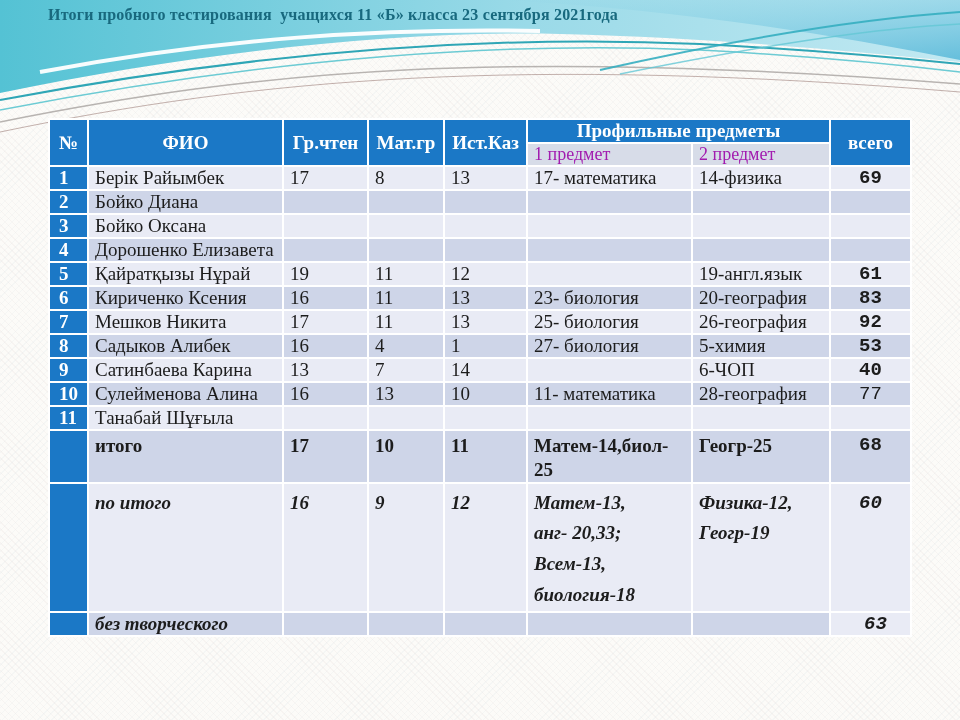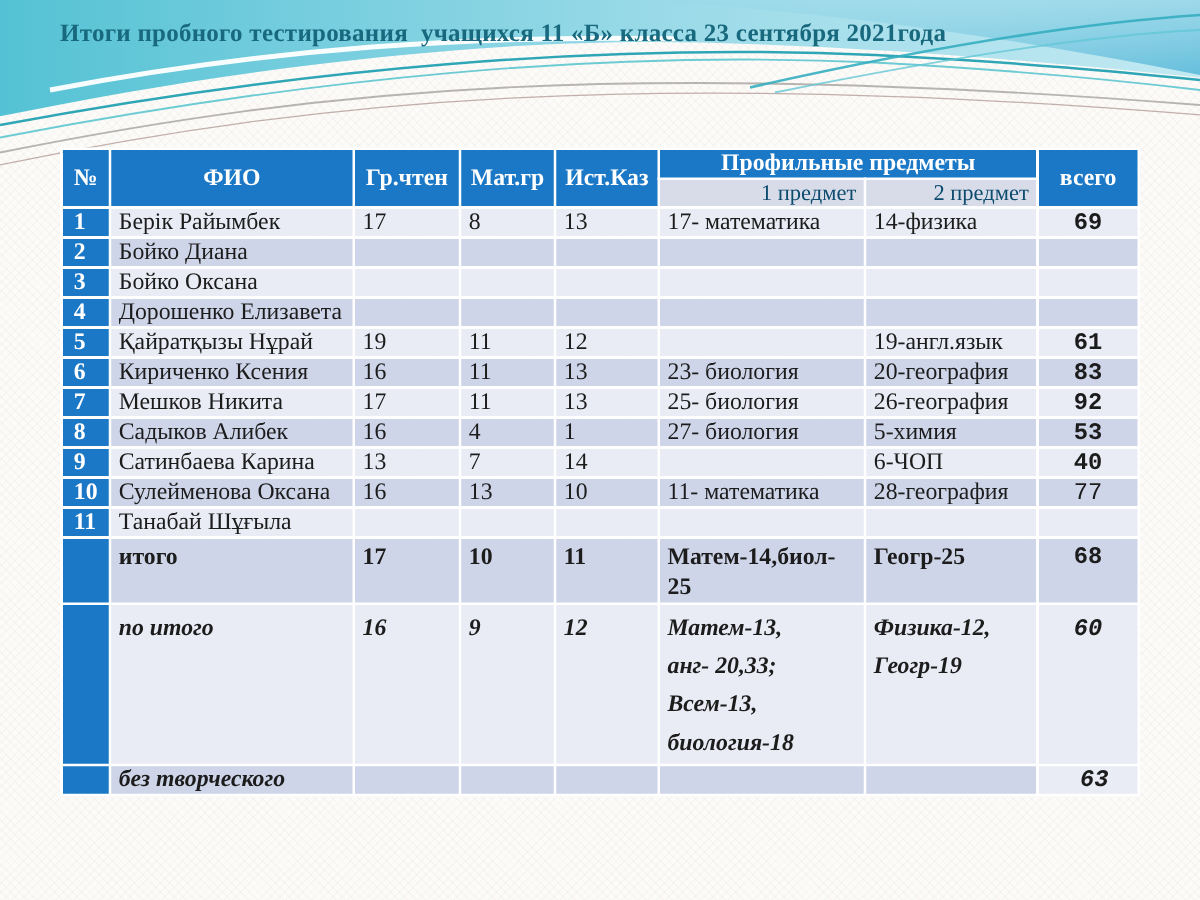--- a/index.html
+++ b/index.html
@@ -8,42 +8,42 @@
     width: 960px; height: 720px;
     overflow: hidden;
     background-color: #FCFBF8;
     background-image:
       repeating-linear-gradient(45deg, rgba(205,185,185,.10) 0 1px, rgba(255,255,255,0) 1px 5px),
       repeating-linear-gradient(135deg, rgba(185,205,215,.10) 0 1px, rgba(255,255,255,0) 1px 5px);
     font-family: "Liberation Serif", "DejaVu Serif", serif;
   }
   .waves { position:absolute; top:0; left:0; }
   .slide-title {
-    position: absolute; left: 48px; top: 16px; width: 880px;
+    position: absolute; left: 48px; top: 6px; width: 880px;
     margin: 0;
-    font-size: 20px; font-weight: bold;
+    font-size: 16px; font-weight: bold;
     color: #18697E;
     white-space: pre-wrap;
     letter-spacing: .2px;
   }
   table.results {
     position: absolute; left: 48px; top: 118px;
     width: 864px;
     border-collapse: collapse;
     table-layout: fixed;
     font-family: "Liberation Serif", "DejaVu Serif", serif;
     font-size: 19px;
     color: #1c1c1c;
   }
   table.results td, table.results th { border: 2px solid #ffffff; padding: 0 6px; overflow: hidden; }
   
   tr.hdr { height: 24px; }
   tr.sub { height: 22px; }
   th.blue { background: #1B78C6; color: #ffffff; font-weight: bold; text-align: center; font-size: 19px; }
-  tr.sub th { background: #D7DCE8; font-weight: normal; text-align: right; font-size: 18px; color:#0c4a6e; }
+  tr.sub th { background: #D7DCE8; font-weight: normal; text-align: left; font-size: 18px; color:#a21caf; }
   
   tr.body { height: 21px; }
   tr.light td { background: #E9EBF5; }
   tr.dark  td { background: #CED5E8; }
   table.results td.numcell { background: #1B78C6; color:#fff; font-weight: bold; text-align:left; padding-left: 9px; }
   td.name, td.score, td.subj { text-align: left; white-space: nowrap; }
   td.total { text-align: center; font-weight: bold; font-family: Liberation Mono, monospace; }
   td.total.reg { font-weight: normal; }
   
   tr.sum td { font-weight: bold; vertical-align: top; line-height: 1.25; padding-top: 3px; }
@@ -196,21 +196,21 @@
       <td class="name">Сатинбаева Карина</td>
       <td class="score">13</td>
       <td class="score">7</td>
       <td class="score">14</td>
       <td class="subj"></td>
       <td class="subj">6-ЧОП</td>
       <td class="total">40</td>
     </tr>
     <tr class="body dark">
       <td class="numcell">10</td>
-      <td class="name">Сулейменова Оксана</td>
+      <td class="name">Сулейменова Алина</td>
       <td class="score">16</td>
       <td class="score">13</td>
       <td class="score">10</td>
       <td class="subj">11- математика</td>
       <td class="subj">28-география</td>
       <td class="total reg">77</td>
     </tr>
     <tr class="body light">
       <td class="numcell">11</td>
       <td class="name">Танабай Шұғыла</td>

